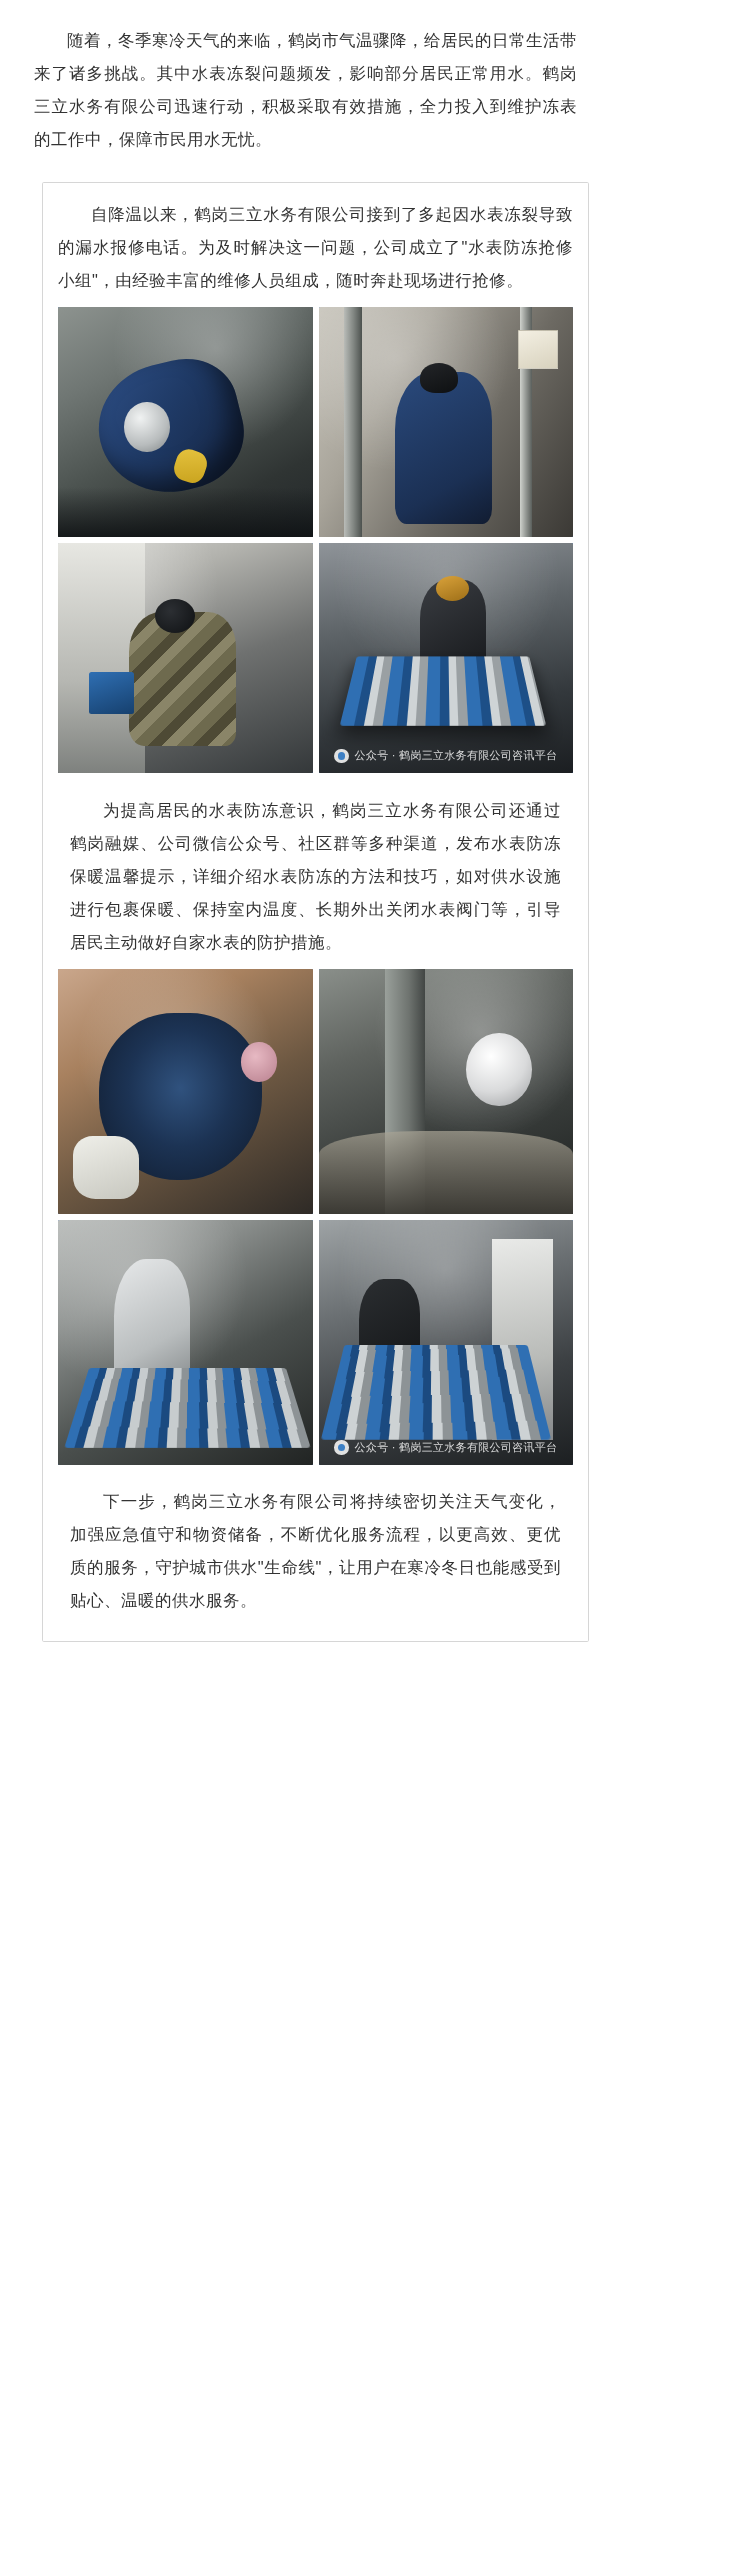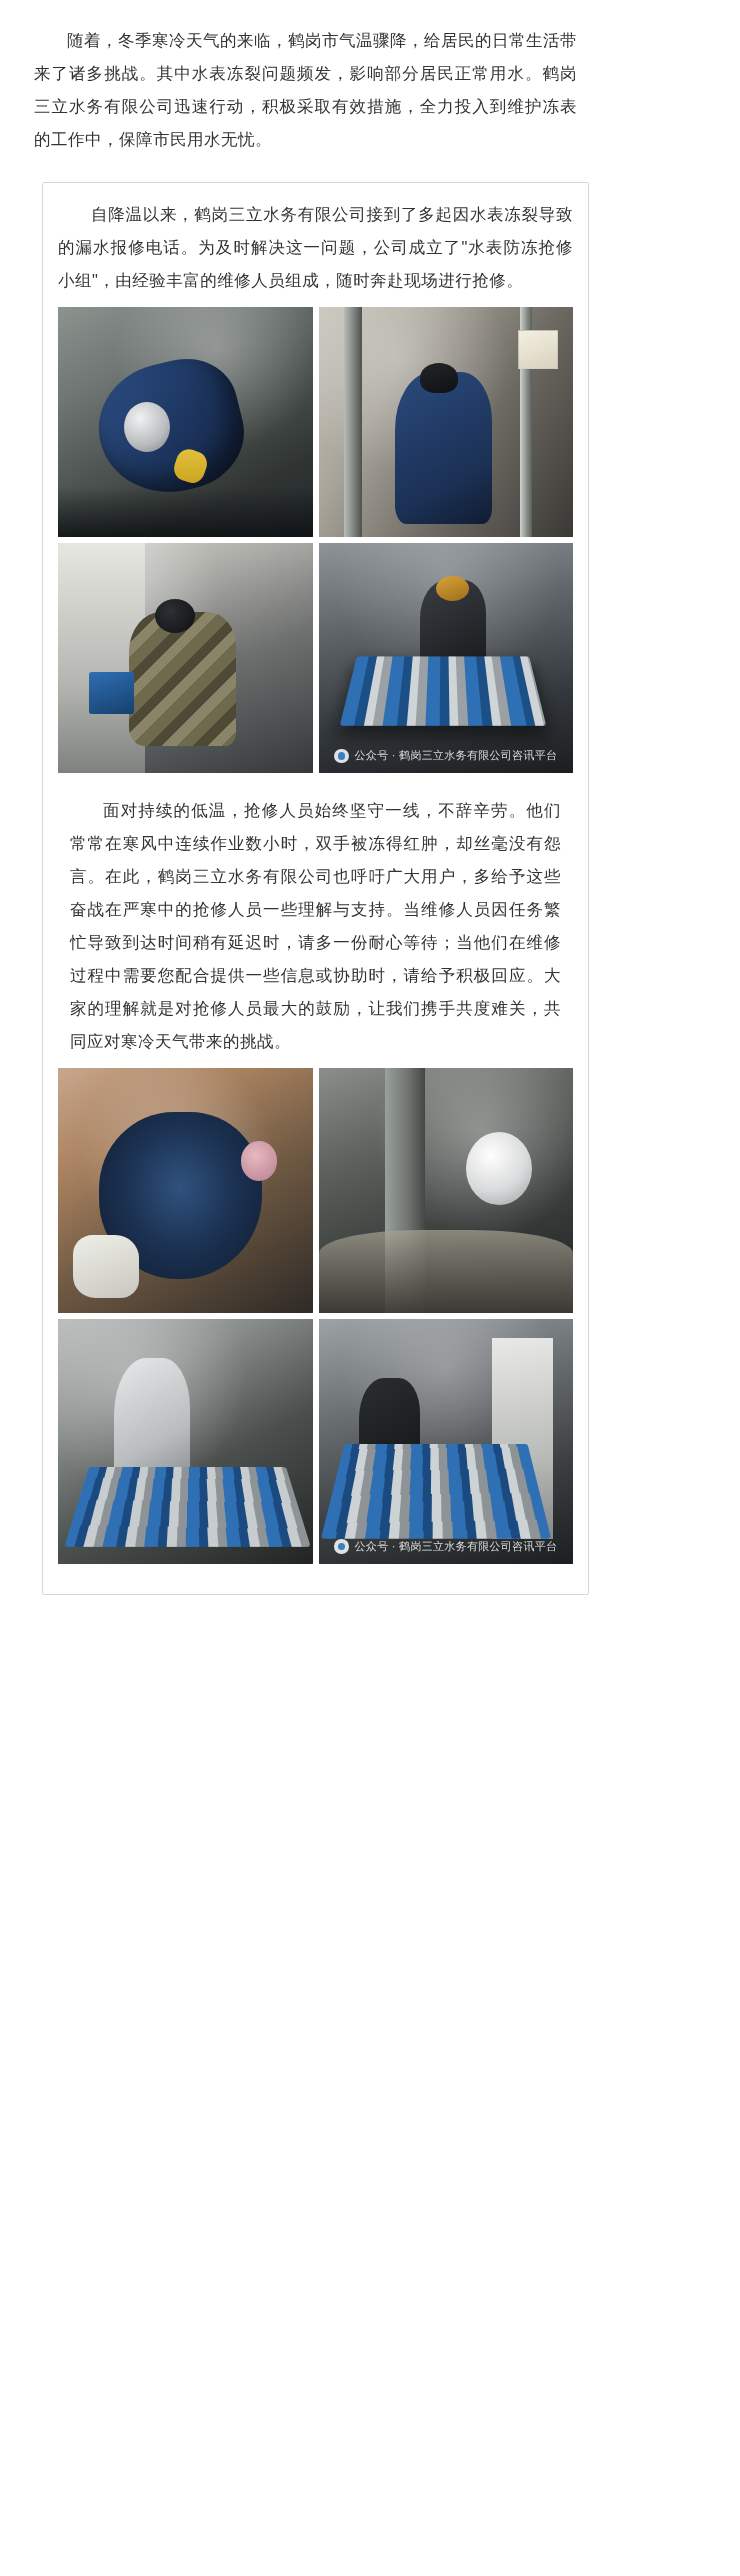--- a/index.html
+++ b/index.html
@@ -330,21 +330,21 @@
         <div class="wm-overlay">
           <span class="wm-logo"></span>
           <span class="wm-text">公众号 · 鹤岗三立水务有限公司咨讯平台</span>
         </div>
       </div>
     </div>
 
     <div class="gap"></div>
 
     <div class="mid-text">
-      <p class="para">面对持续的低温，抢修人员始终坚守一线，不辞辛劳。他们常常在寒风中连续作业数小时，双手被冻得红肿，却丝毫没有怨言。在此，鹤岗三立水务有限公司也呼吁广大用户，多给予这些奋战在严寒中的抢修人员一些理解与支持。当维修人员因任务繁忙导致到达时间稍有延迟时，请多一份耐心等待；当他们在维修过程中需要您配合提供一些信息或协助时，请给予积极回应。大家的理解就是对抢修人员最大的鼓励，让我们携手共度难关，共同应对寒冷天气带来的挑战。</p>
+      <p class="para">为提高居民的水表防冻意识，鹤岗三立水务有限公司还通过鹤岗融媒、公司微信公众号、社区群等多种渠道，发布水表防冻保暖温馨提示，详细介绍水表防冻的方法和技巧，如对供水设施进行包裹保暖、保持室内温度、长期外出关闭水表阀门等，引导居民主动做好自家水表的防护措施。</p>
     </div>
 
     <div class="photo-grid">
       <div class="photo tall ph-e">
         <div class="inner">
           <div class="hole"></div>
           <div class="bag"></div>
           <div class="pink"></div>
         </div>
       </div>
@@ -369,16 +369,19 @@
         </div>
         <div class="wm-overlay">
           <span class="wm-logo"></span>
           <span class="wm-text">公众号 · 鹤岗三立水务有限公司咨讯平台</span>
         </div>
       </div>
     </div>
 
     <div class="gap"></div>
 
+    <div class="mid-text">
+      <p class="para">下一步，鹤岗三立水务有限公司将持续密切关注天气变化，加强应急值守和物资储备，不断优化服务流程，以更高效、更优质的服务，守护城市供水"生命线"，让用户在寒冷冬日也能感受到贴心、温暖的供水服务。</p>
+    </div>
 
   </div>
 </div>
 
 
 </body></html>

